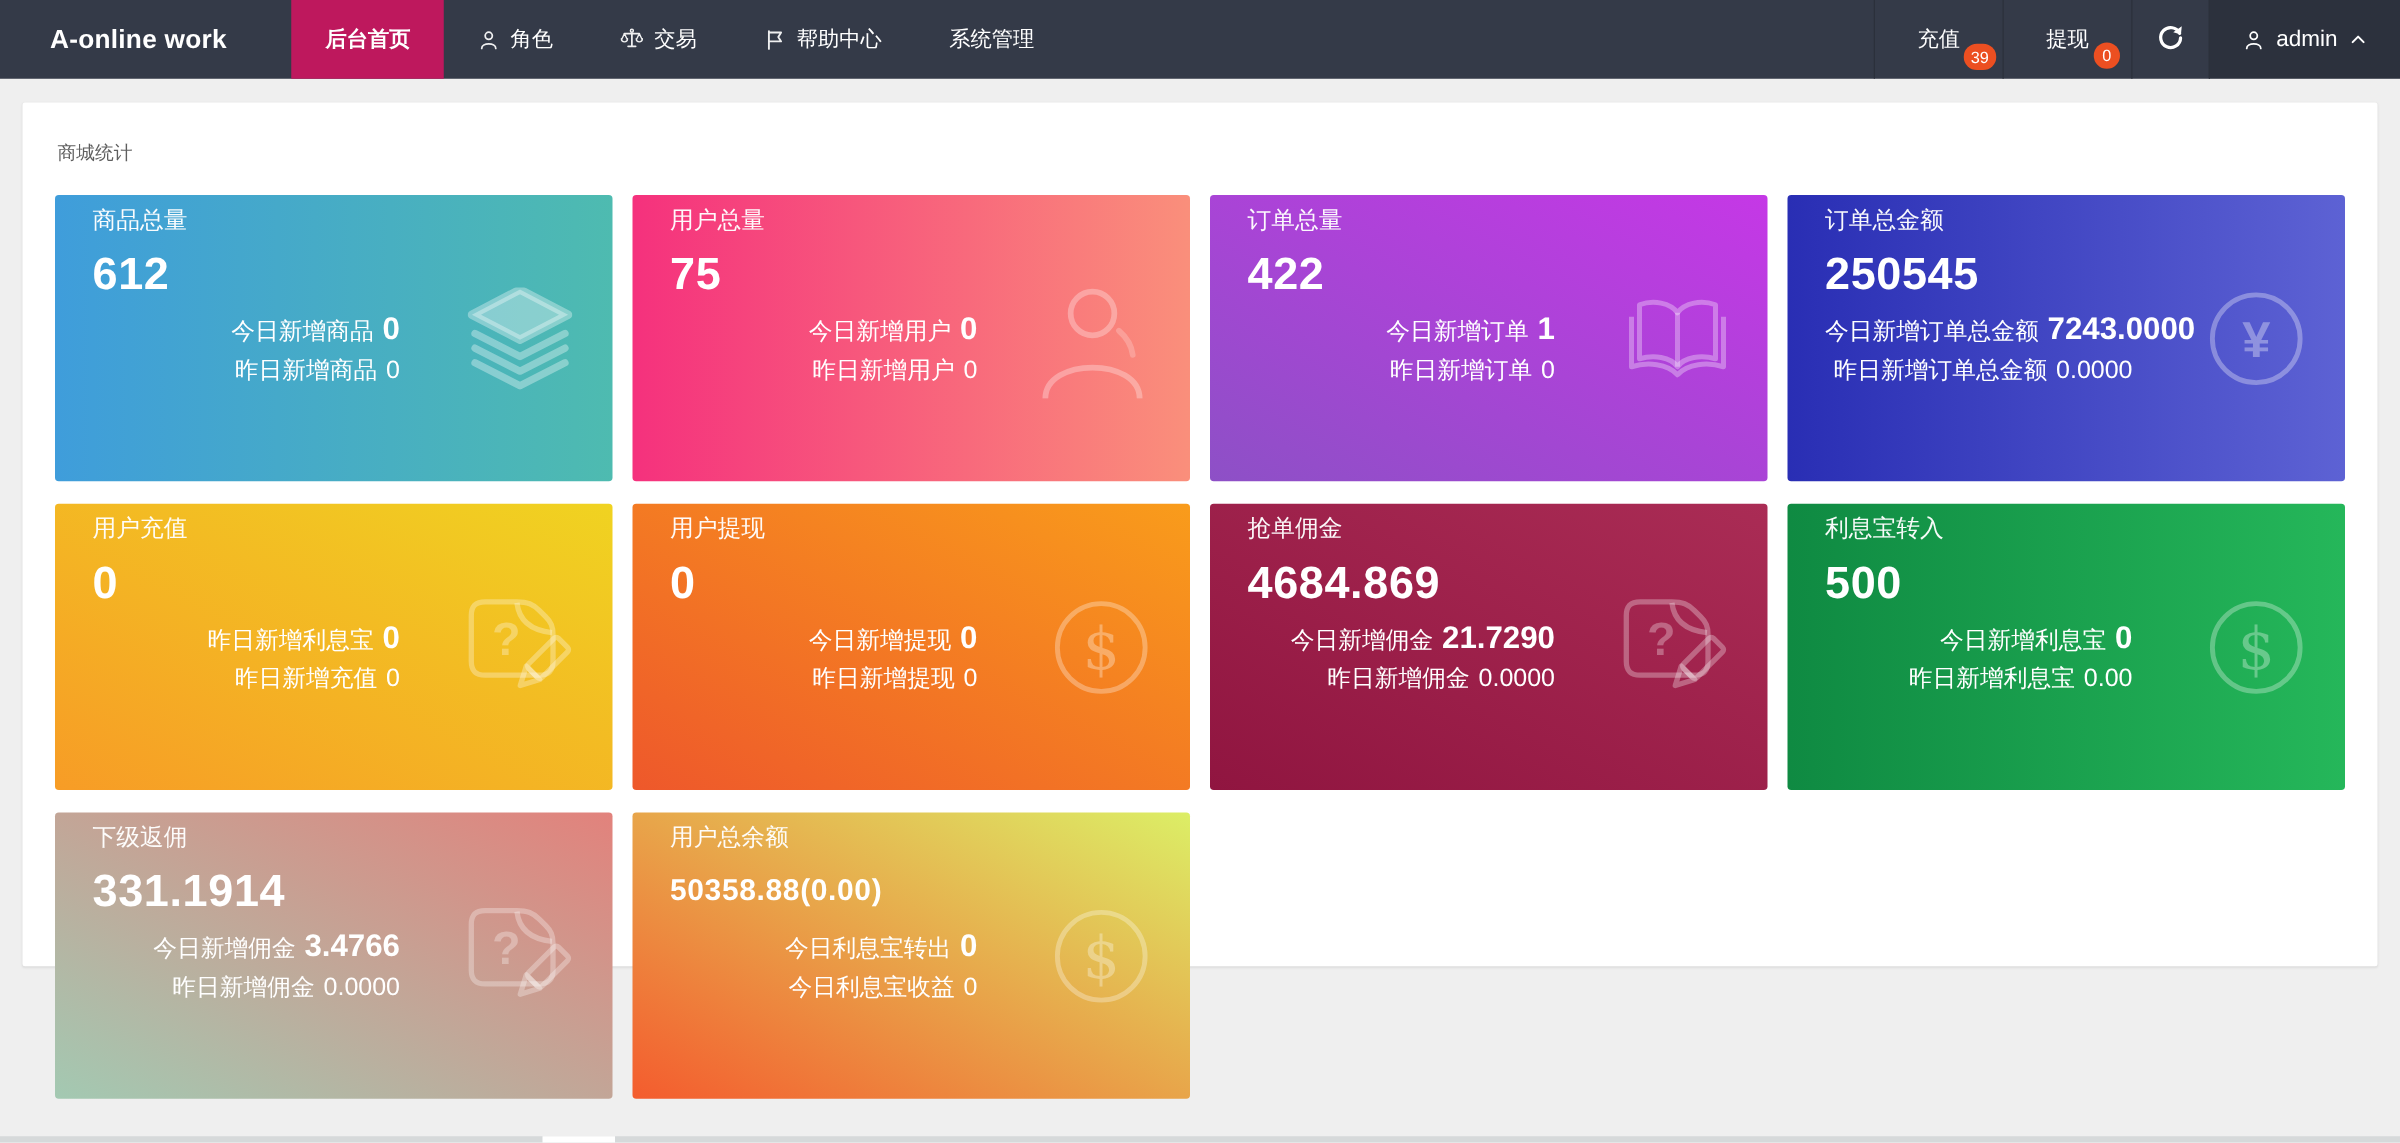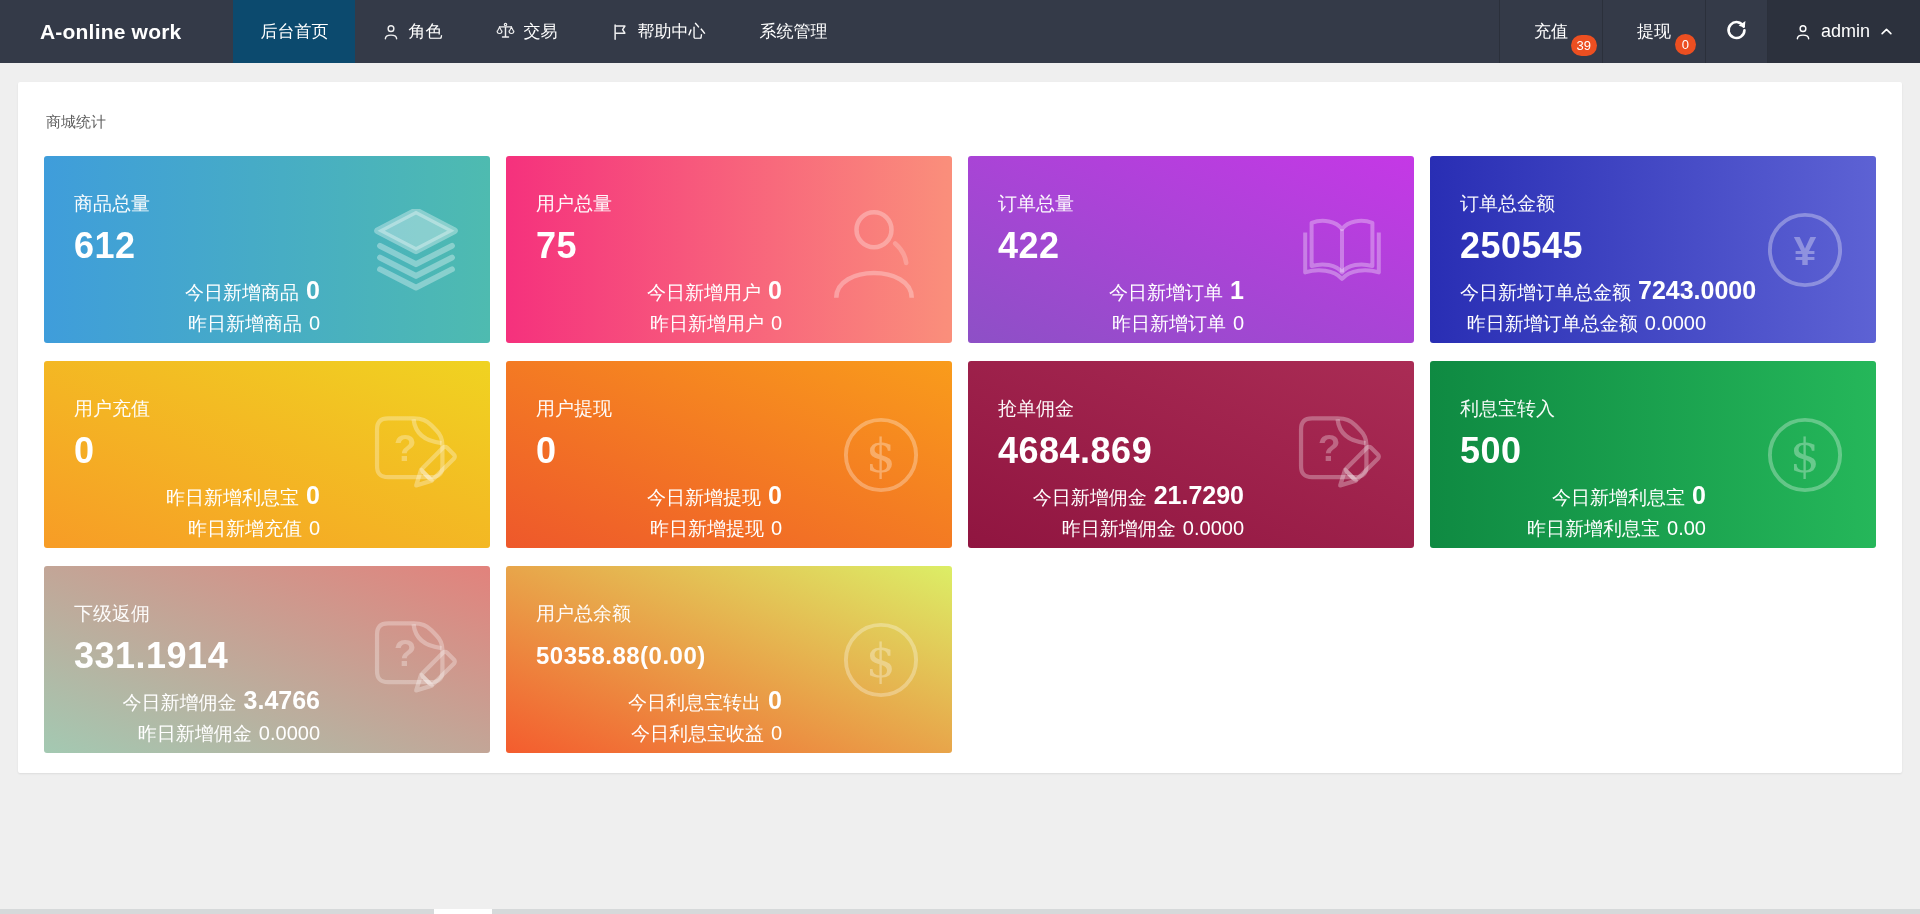--- a/index.html
+++ b/index.html
@@ -6,42 +6,42 @@
   html,body { width: 1920px; height: 914px; overflow: hidden;
     font-family: "Liberation Sans", sans-serif; background: #efefef; }
 
   
   .navbar { height: 63px; background: #343a48; display: flex; align-items: stretch; color: #fff; }
   .brand { display: flex; align-items: center; padding: 0 52px 0 40px;
     font-size: 21px; font-weight: 700; letter-spacing: .2px; cursor: pointer; }
   .tabs { display: flex; align-items: stretch; }
   .tab { display: flex; align-items: center; gap: 8px; padding: 0 27px;
     font-size: 17px; cursor: pointer; white-space: nowrap; }
-  .tab.active { background: #0c4a6e; }
+  .tab.active { background: #be185d; font-weight: bold; }
   .tab svg { display: block; opacity: .92; }
   .nav-spacer { flex: 1; }
   .nav-group { position: relative; display: flex; align-items: center; justify-content: center;
     border-left: 1px solid #2b303b; cursor: pointer; }
   .nav-action { width: 103px; font-size: 17px; }
   .badge { position: absolute; top: 4px; right: 5px; background: #ec4f21; color: #fff;
     font-size: 13px; line-height: 21px; height: 21px; min-width: 21px; padding: 0 6px;
     border-radius: 11px; text-align: center; font-weight: 400; margin-top: 31px; }
   .badge.round { padding: 0; width: 21px; border-radius: 50%; right: 9px; top: 3px; }
   .nav-refresh { width: 62px; }
   .admin-box { padding: 0 26px; gap: 9px; background: rgba(0,0,0,.14); font-size: 18px; justify-content: flex-end; }
   .admin-box svg { display: block; }
 
   
   .panel { margin: 19px 18px 0 18px; background: #fff; border-radius: 2px;
     box-shadow: 0 1px 2px rgba(0,0,0,.08); padding: 21px 26px; height: 691px; }
   .panel-title { font-size: 15px; color: #5f5f5f; padding: 10px 0 0 2px; margin-bottom: 24px; }
 
   .stats-grid { display: grid; grid-template-columns: repeat(4, 1fr); column-gap: 16px; row-gap: 18px; }
-  .stat-card { position: relative; height: 187px; border-radius: 3px; color: #fff;
-    padding: 36px 170px 0 30px; overflow: hidden; }
+  .stat-card { position: relative; height: 229px; border-radius: 3px; color: #fff;
+    padding: 9px 170px 0 30px; overflow: hidden; }
   .card-title { font-size: 19px; line-height: 24px; margin-bottom: 10px; opacity: .97; font-weight: 400; }
   .card-value { font-size: 36px; line-height: 40px; font-weight: 700; margin-bottom: 9px; letter-spacing: .5px; }
   .card-value.small { font-size: 24px; }
   .card-line { font-size: 19px; line-height: 31px; white-space: nowrap; text-align: right; }
   .card-line .today-v { font-size: 25px; font-weight: 700; margin-left: 7px; }
   .card-line .yest-v { font-size: 20px; margin-left: 7px; }
   .card-icon { position: absolute; right: 32px; top: 50%; transform: translateY(-50%); }
 
   
   .bottom-edge { position: absolute; left: 0; bottom: 0; width: 1920px; height: 5px; background: #d6d9da; }

